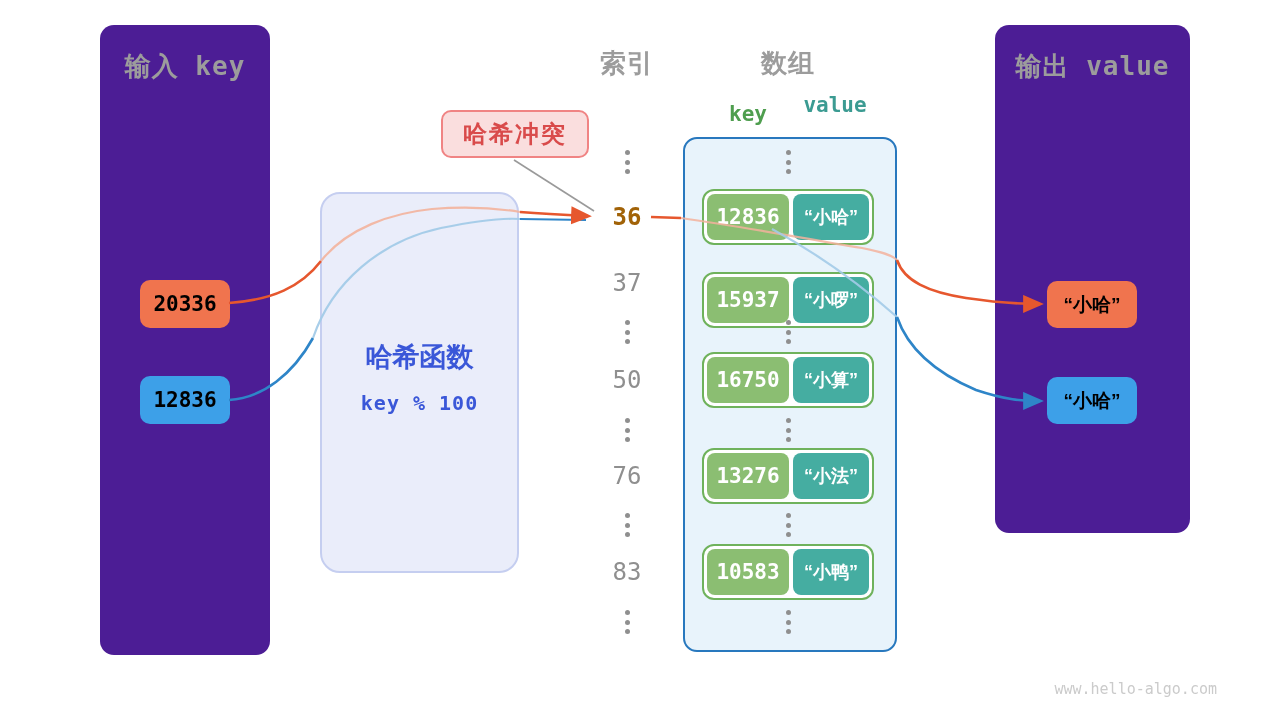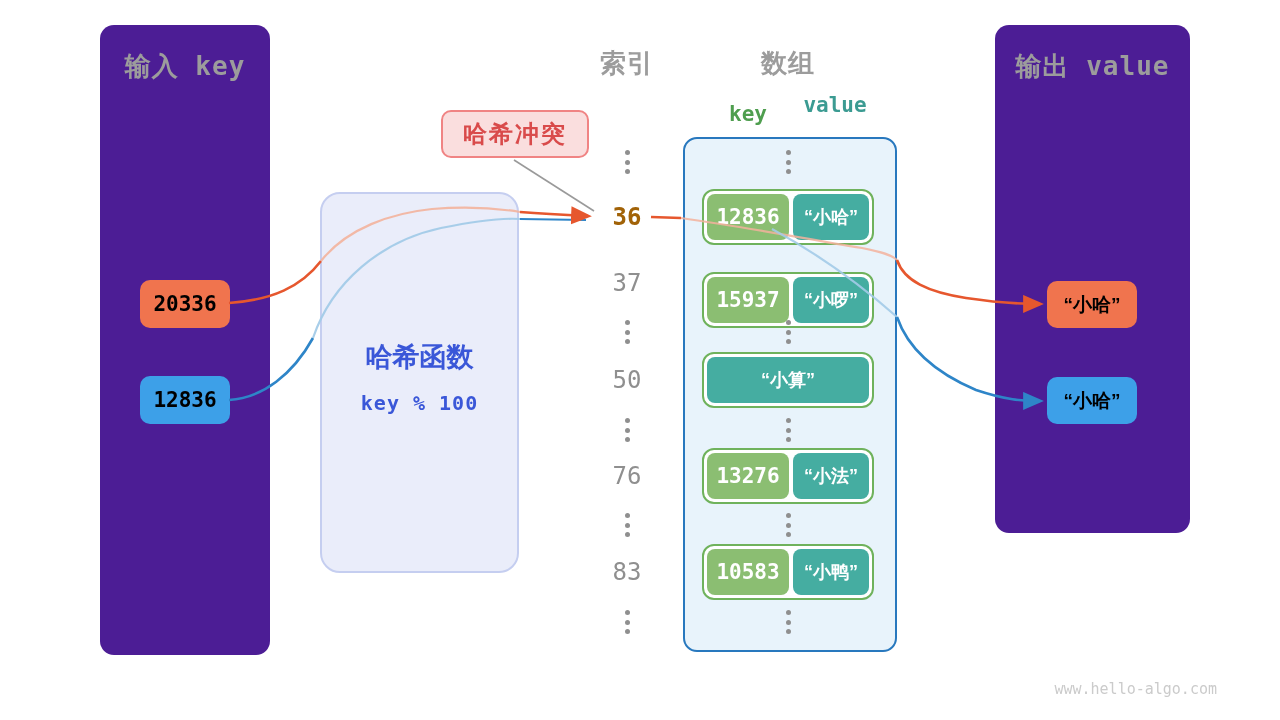--- a/index.html
+++ b/index.html
@@ -167,20 +167,21 @@
 <div class="abs row" style="top:272px;">
   <div class="cell key">15937</div>
   <div class="cell val">“小啰”</div>
 </div>
 <div class="abs vdots" style="left:758px;top:318px;">
     <i></i>
     <i></i>
     <i></i>
   </div>
 <div class="abs row" style="top:352px;">
+  <div class="cell key">16750</div>
   <div class="cell val">“小算”</div>
 </div>
 <div class="abs vdots" style="left:758px;top:416px;">
     <i></i>
     <i></i>
     <i></i>
   </div>
 <div class="abs row" style="top:448px;">
   <div class="cell key">13276</div>
   <div class="cell val">“小法”</div>

